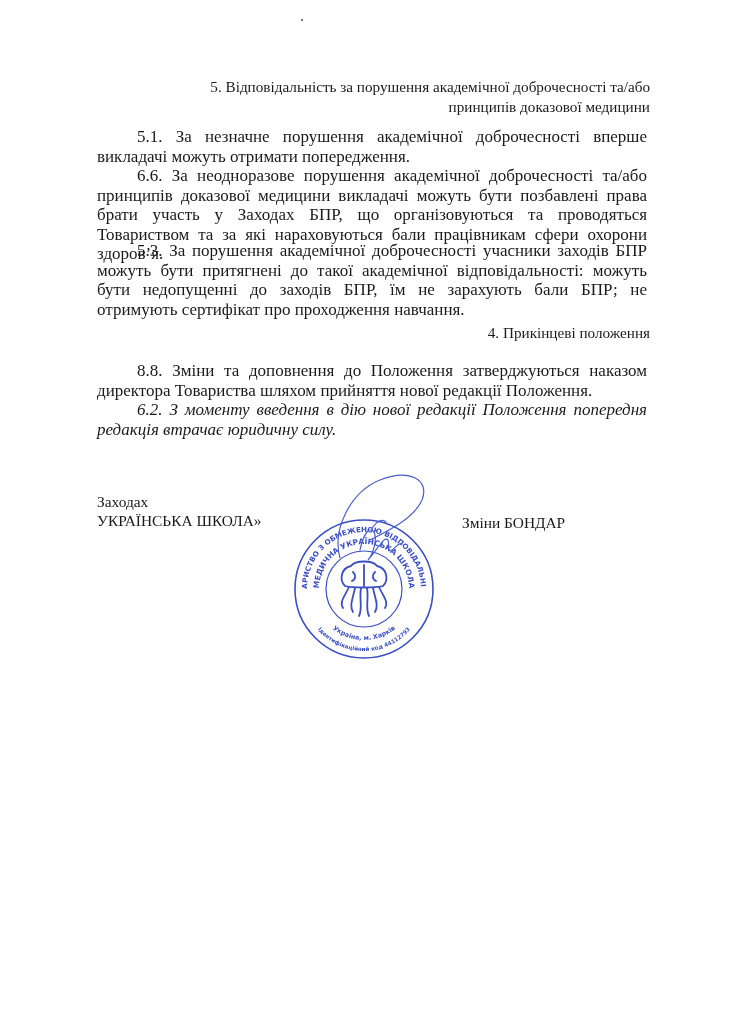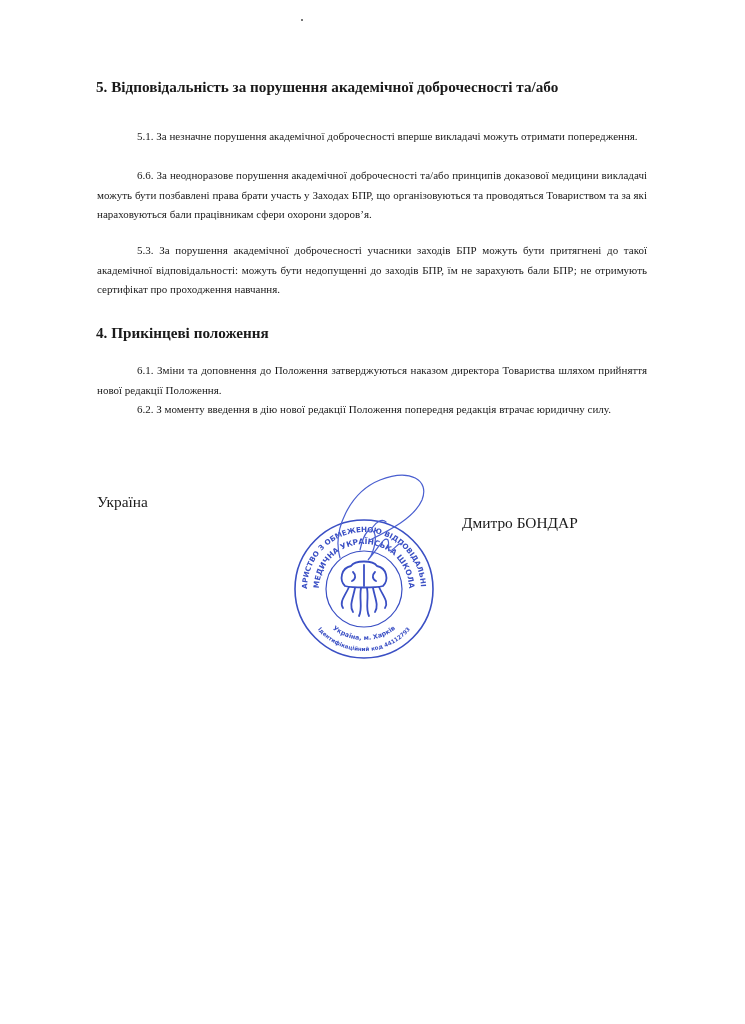--- a/index.html
+++ b/index.html
@@ -1,48 +1,50 @@
 <!DOCTYPE html>
 <html><head>
 <meta charset="utf-8">
 <style>
   html, body { margin:0; padding:0; background:#ffffff; }
   body { width:745px; height:1024px; position:relative; overflow:hidden;
          font-family:"Liberation Serif", serif; color:#1a1a1a; }
   .dot { position:absolute; left:301px; top:19px; width:2px; height:2px; background:#777; }
-  .heading { position:absolute; left:96px; width:554px; text-align:left;
-             font-weight:bold; font-size:15.2px; line-height:20px; }
-  .para { position:absolute; left:97px; width:550px; font-size:11px; line-height:19.6px;
+  .heading { position:absolute; left:96px; width:554px; text-align:right;
+             font-weight:normal; font-size:15.2px; line-height:20px; }
+  .para { position:absolute; left:97px; width:550px; font-size:17px; line-height:19.6px;
           text-align:justify; text-indent:40px; }
   .sig { position:absolute; font-size:15.4px; line-height:19px; }
   .stamp { position:absolute; left:293px; top:518px; width:142px; height:142px; }
   .signature { position:absolute; left:330px; top:470px; width:110px; height:100px; }
 </style>
 </head>
 <body>
 
 <div class="dot"></div>
 
 <div class="heading" style="top:77px;">
   <div>5. Відповідальність за порушення академічної доброчесності та/або</div>
+  <div>принципів доказової медицини</div>
 </div>
 
 <div class="para" style="top:127px;">5.1. За незначне порушення академічної доброчесності вперше викладачі можуть отримати попередження.</div>
 <div class="para" style="top:166px;">6.6. За неодноразове порушення академічної доброчесності та/або принципів доказової медицини викладачі можуть бути позбавлені права брати участь у Заходах БПР, що організовуються та проводяться Товариством та за які нараховуються бали працівникам сфери охорони здоров’я.</div>
 <div class="para" style="top:241px;">5.3. За порушення академічної доброчесності учасники заходів БПР можуть бути притягнені до такої академічної відповідальності: можуть бути недопущенні до заходів БПР, їм не зарахують бали БПР; не отримують сертифікат про проходження навчання.</div>
 
 <div class="heading" style="top:323px;">4. Прикінцеві положення</div>
 
-<div class="para" style="top:361px;">6.1. Зміни та доповнення до Положення затверджуються наказом директора Товариства шляхом прийняття нової редакції Положення.</div>
-<div class="para" style="top:400px;">6.2. З моменту введення в дію нової редакції Положення попередня редакція втрачає юридичну силу.</div>
+<div class="para" style="top:361px;">8.8. Зміни та доповнення до Положення затверджуються наказом директора Товариства шляхом прийняття нової редакції Положення.</div>
+<div class="para" style="top:400px;font-style:italic;">6.2. З моменту введення в дію нової редакції Положення попередня редакція втрачає юридичну силу.</div>
 
 <div class="sig" style="left:97px; top:492px;">
-  <div>Україна</div>
+  <div>Заходах</div>
+  <div>УКРАЇНСЬКА ШКОЛА»</div>
 </div>
-<div class="sig" style="left:462px; top:513px;">Дмитро БОНДАР</div>
+<div class="sig" style="left:462px; top:513px;">Зміни БОНДАР</div>
 
 <svg class="stamp" viewBox="0 0 142 142">
   <defs>
     <path id="topArcOuter" d="M 14 71 A 57 57 0 0 1 128 71"></path>
     <path id="topArcInner" d="M 26 71 A 45 45 0 0 1 116 71"></path>
     <path id="botArc1" d="M 22 82 A 50 50 0 0 0 120 82"></path>
     <path id="botArc2" d="M 12 84 A 60 60 0 0 0 130 84"></path>
   </defs>
   <g stroke="#3a4fc4" fill="none">
     <circle cx="71" cy="71" r="69" stroke-width="1.6"></circle>

